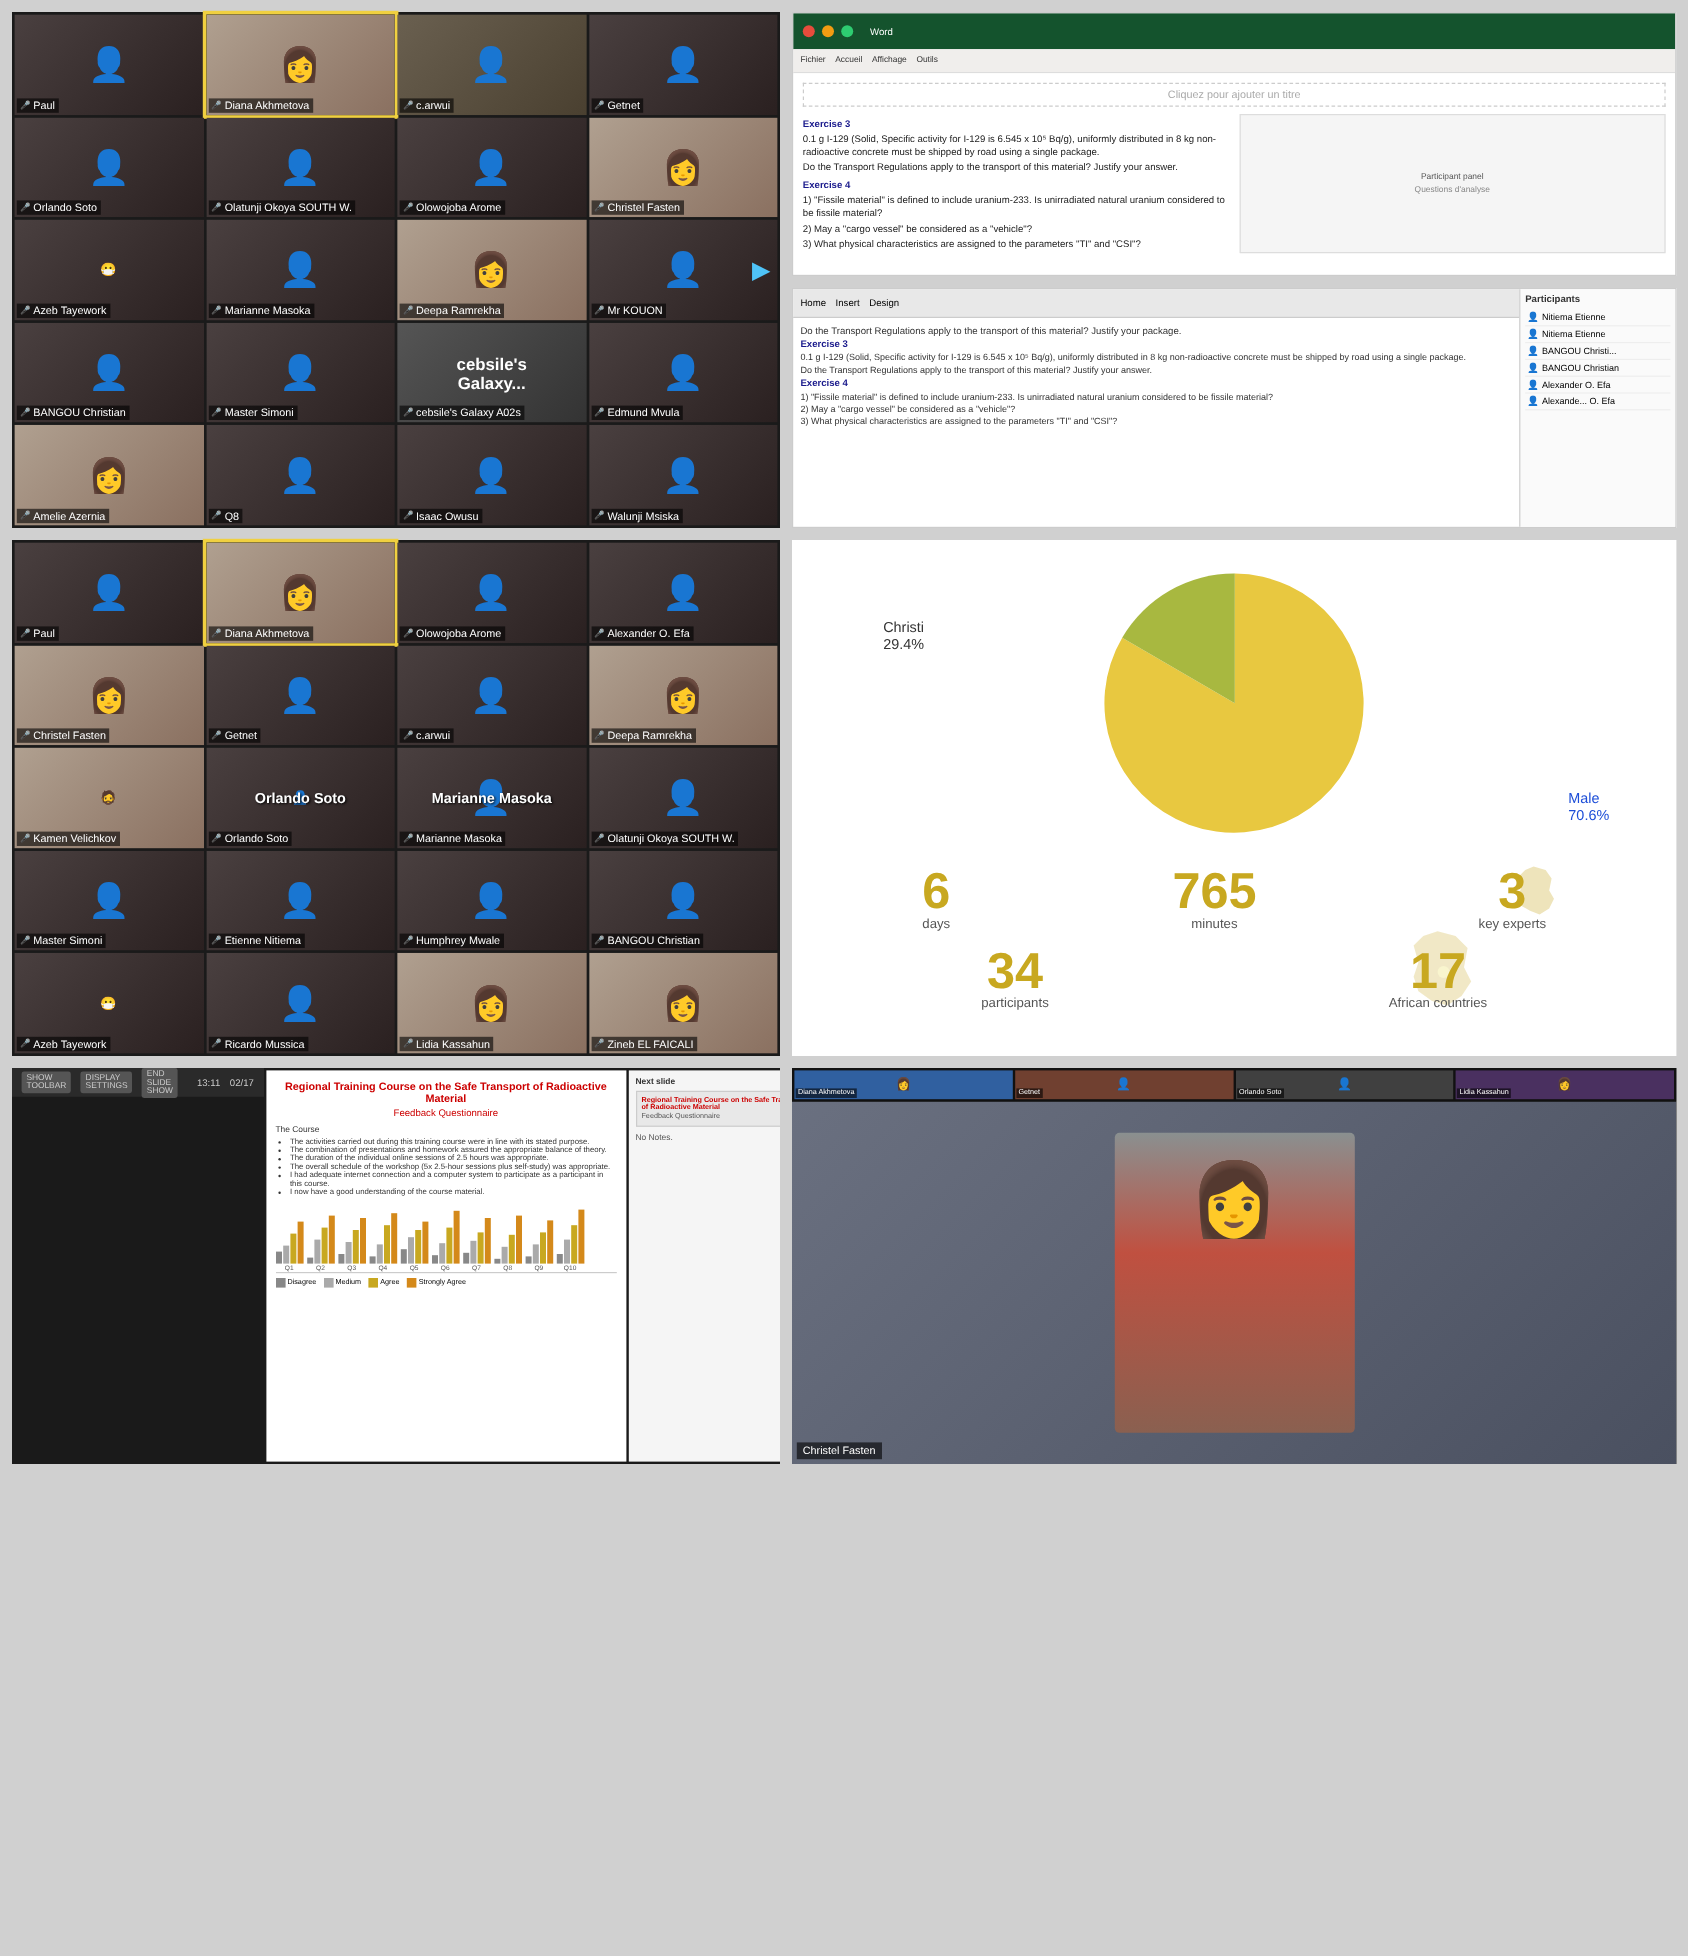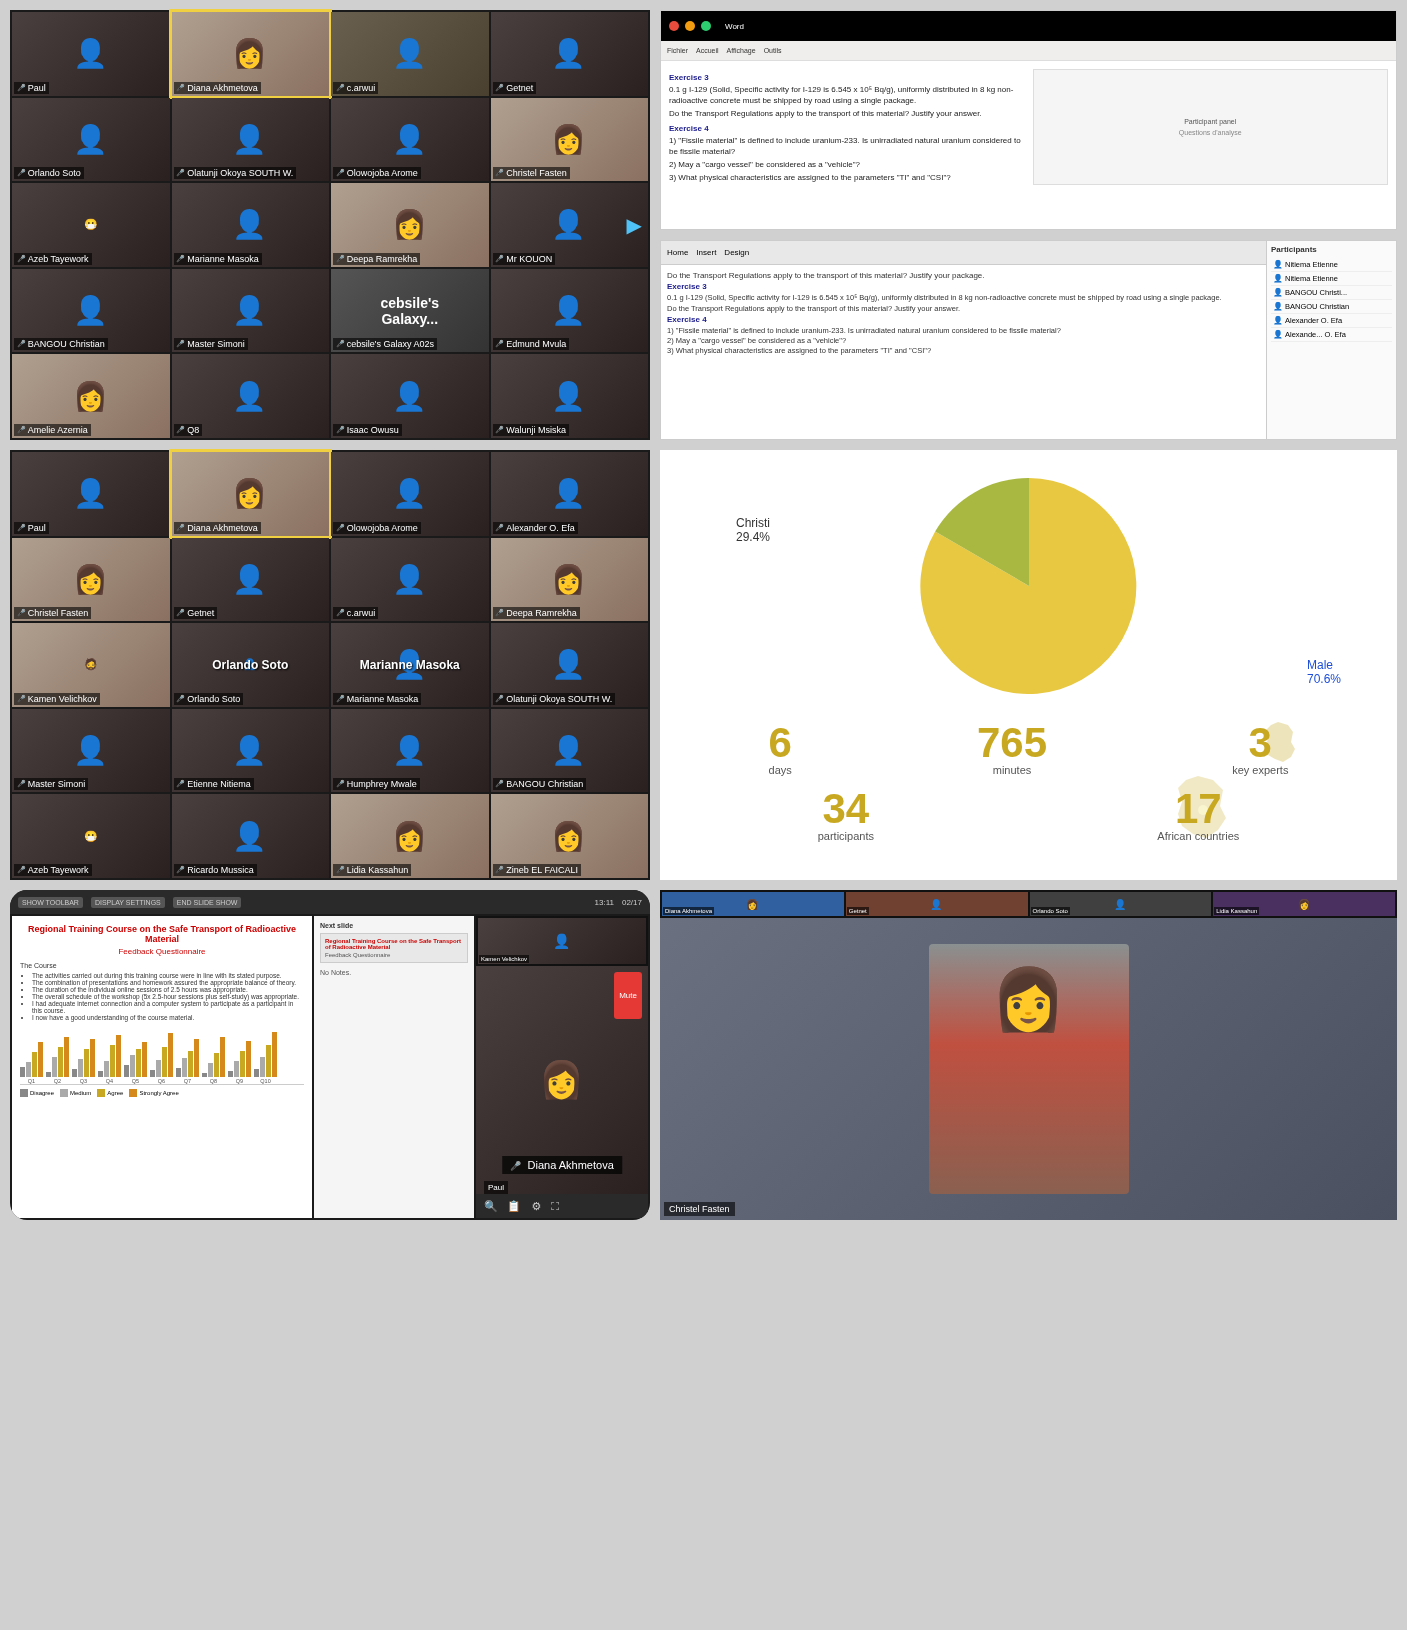--- a/index.html
+++ b/index.html
@@ -106,21 +106,21 @@
     .word-doc-panel {
       background: #f0f0f0;
       flex: 1;
       border: 1px solid #ccc;
       overflow: hidden;
       display: flex;
       flex-direction: column;
     }
 
     .word-toolbar {
-      background: #000000;
+      background: #14532d;
       height: 30px;
       display: flex;
       align-items: center;
       padding: 0 8px;
       gap: 6px;
     }
 
     .word-toolbar-dot {
       width: 10px; height: 10px; border-radius: 50%;
     }
@@ -256,23 +256,21 @@
       display: flex;
       width: 100%;
       gap: 10px;
     }
 
     .presentation-panel {
       background: #1a1a1a;
       flex: 0 0 640px;
       height: 330px;
       display: flex;
-      flex-direction: column;
       overflow: hidden;
-      border-radius: 17px;
     }
 
     .pres-toolbar {
       background: #2a2a2a;
       height: 24px;
       display: flex;
       align-items: center;
       padding: 0 8px;
       gap: 8px;
     }
@@ -591,20 +589,21 @@
         <div class="word-toolbar-dot" style="background:#2ecc71;"></div>
         <span style="color:#fff;font-size:8px;margin-left:8px;">Word</span>
       </div>
       <div style="background:#f0eeec;height:20px;display:flex;align-items:center;padding:0 6px;gap:8px;border-bottom:1px solid #ddd;">
         <span style="font-size:7px;color:#333;">Fichier</span>
         <span style="font-size:7px;color:#333;">Accueil</span>
         <span style="font-size:7px;color:#333;">Affichage</span>
         <span style="font-size:7px;color:#333;">Outils</span>
       </div>
       <div class="word-content">
+        <div style="text-align:center;color:#aaa;font-size:9px;margin-bottom:6px;border:1px dashed #ccc;padding:4px;">Cliquez pour ajouter un titre</div>
         <div style="display:grid;grid-template-columns:1fr 1fr;gap:8px;">
           <div>
             <div class="exercise">Exercise 3</div>
             <p>0.1 g I-129 (Solid, Specific activity for I-129 is 6.545 x 10⁵ Bq/g), uniformly distributed in 8 kg non-radioactive concrete must be shipped by road using a single package.</p>
             <p>Do the Transport Regulations apply to the transport of this material? Justify your answer.</p>
             <div class="exercise">Exercise 4</div>
             <p>1) "Fissile material" is defined to include uranium-233. Is unirradiated natural uranium considered to be fissile material?</p>
             <p>2) May a "cargo vessel" be considered as a "vehicle"?</p>
             <p>3) What physical characteristics are assigned to the parameters "TI" and "CSI"?</p>
           </div>

